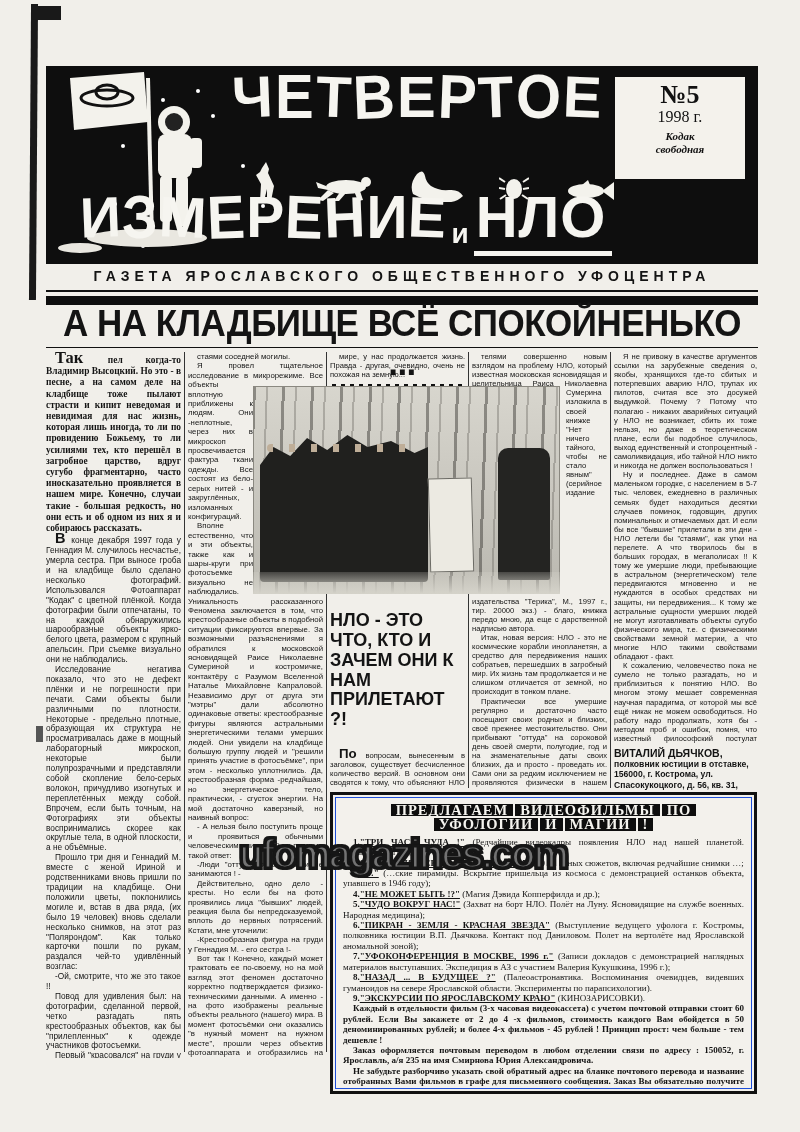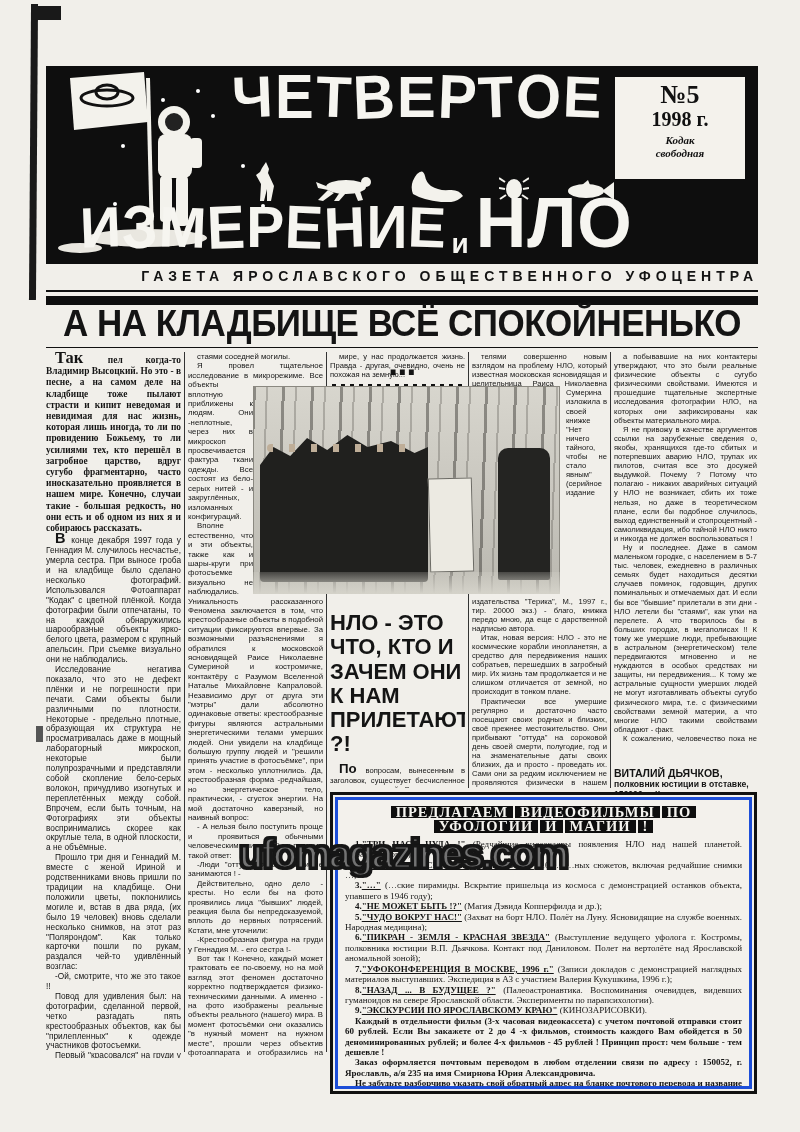--- a/index.html
+++ b/index.html
@@ -7,33 +7,33 @@
         font-family:"Liberation Sans",sans-serif;color:#141414;}
   
   .art{position:absolute;background:#191919;}
   
   .masthead{position:absolute;left:46px;top:66px;width:712px;height:198px;background:#0e0e0e;overflow:hidden;}
   .mast-title1{position:absolute;left:152px;top:2px;width:440px;text-align:center;color:#f6f5f0;
                font-weight:900;font-size:58px;letter-spacing:2px;line-height:1;}
   .mast-title2{position:absolute;left:34px;top:122px;width:676px;color:#f6f5f0;font-weight:900;
                font-size:57px;letter-spacing:1px;line-height:1;white-space:nowrap;}
   .mast-and{font-size:28px;font-weight:900;vertical-align:-6px;margin:0 4px;}
-  .mast-nlo{font-size:70px;border-bottom:5px solid #f6f5f0;padding:0 6px 2px 2px;}
+  .mast-nlo{font-size:58px;border-bottom:5px solid #f6f5f0;padding:0 6px 2px 2px;}
   .issue-box{position:absolute;right:12px;top:10px;width:132px;height:104px;background:#f4f2ec;
              border:1px solid #0e0e0e;box-shadow:0 0 0 3px #f4f2ec inset;color:#111;text-align:center;
              font-family:"Liberation Serif",serif;padding-top:4px;box-sizing:border-box;}
   .issue-num{font-size:26px;font-weight:bold;line-height:1.05;}
-  .issue-year{font-size:20px;font-weight:bold;line-height:1.1;}
+  .issue-year{font-size:16px;font-weight:normal;line-height:1.1;}
   .issue-price{font-size:11px;font-weight:bold;font-style:italic;line-height:1.15;margin-top:4px;}
   .stars{position:absolute;left:0;top:0;width:4px;height:4px;border-radius:50%;background:#fff;
     box-shadow:60px 14px 0 #fff,110px 30px 0 #fff,20px 60px 0 #fff,140px 80px 0 #fff,
                12px 118px 0 #fff,95px 5px 0 #fff,160px 120px 0 #fff,40px 160px 0 #fff;}
   .animals{position:absolute;left:208px;top:96px;width:360px;height:40px;display:flex;
            align-items:flex-end;justify-content:space-between;}
-  .subtitle{position:absolute;left:46px;top:268px;width:712px;text-align:right;font-weight:bold;
+  .subtitle{position:absolute;left:46px;top:268px;width:712px;text-align:center;font-weight:bold;
             font-size:14px;letter-spacing:5px;}
   .rule-thin{position:absolute;left:46px;width:712px;height:2px;background:#111;}
   .bar-thick{position:absolute;left:46px;top:296px;width:712px;height:9px;background:#0e0e0e;}
   .headline{position:absolute;left:46px;top:306px;width:712px;text-align:center;font-weight:900;
             font-size:35px;letter-spacing:-0.5px;line-height:1.05;transform:scaleY(1.05);}
   
   .bodywrap{position:absolute;left:46px;top:352px;width:712px;height:745px;}
   .colrule{position:absolute;top:0;width:1px;background:#333;}
   .col{position:absolute;top:0;overflow:hidden;}
   .par{margin:0;text-indent:9px;text-align:justify;}
@@ -42,43 +42,43 @@
   .col2{left:142px;width:135px;height:706px;font-size:7.8px;line-height:9.4px;}
   .col3{left:284px;width:135px;height:436px;font-size:7.6px;line-height:9.1px;}
   .col4{left:426px;width:135px;height:436px;font-size:7.6px;line-height:9.1px;}
   .col5{left:568px;width:143px;height:392px;font-size:7.6px;line-height:9.1px;}
   .lead{font-weight:bold;font-size:1.75em;}
   .float-r{float:right;width:70px;height:242px;shape-outside:inset(34px 0 0 0);}
   .float-l{float:left;width:90px;height:244px;shape-outside:inset(40px 0 0 0);margin-right:4px;}
   .dots{height:5px;margin:5px 2px 4px 2px;
         background:repeating-linear-gradient(90deg,#111 0 4px,transparent 4px 9px);}
   .spacer{height:214px;}
-  .art2-title{font-weight:900;font-size:22px;line-height:1.1;margin:4px 0 8px 0;letter-spacing:0;}
+  .art2-title{font-weight:900;font-size:18px;line-height:1.1;margin:4px 0 19px 0;letter-spacing:0;}
   .author{position:absolute;left:568px;top:396px;width:143px;font-weight:bold;font-size:8.6px;line-height:10.6px;}
-  .author .a1{font-size:10.5px;margin-top:20px;}
+  .author .a1{font-size:10.5px;}
   
   .photo{position:absolute;left:207px;top:34px;width:307px;height:208px;overflow:hidden;
      background:
        repeating-linear-gradient(92deg,rgba(48,46,42,.45) 0 3px,rgba(0,0,0,0) 3px 13px,rgba(95,92,86,.35) 13px 15px,rgba(0,0,0,0) 15px 29px),
        linear-gradient(#d8d6ce,#bab8b0);
      box-shadow:0 0 0 1px #8a8880 inset;}
   .crowd{position:absolute;left:7px;top:46px;width:168px;height:150px;background:#20201e;
          border-radius:8px 14px 4px 4px;
          clip-path:polygon(0 22%,8% 10%,18% 16%,28% 4%,40% 12%,52% 2%,64% 10%,78% 6%,92% 14%,100% 10%,100% 100%,0 100%);}
   .facesrow{position:absolute;left:14px;top:58px;width:152px;height:8px;
          background:repeating-linear-gradient(90deg,#bfae98 0 6px,transparent 6px 22px);border-radius:4px;}
   .figure-r{position:absolute;right:10px;top:62px;width:52px;height:132px;background:#242422;
             border-radius:10px 10px 2px 2px;}
   .stone{position:absolute;left:176px;top:92px;width:42px;height:92px;background:#eceae2;
          border:1px solid #6b6a64;transform:rotate(-1.5deg);}
   .snowband{position:absolute;left:0;bottom:0;width:100%;height:22px;background:linear-gradient(rgba(222,220,212,.2),#d5d3ca);}
   
   .adbox{position:absolute;left:284px;top:440px;width:427px;height:302px;border:3px solid #111;
          background:#f3f1ec;box-sizing:border-box;}
-  .adbox-inner{position:absolute;left:2px;top:2px;right:2px;bottom:2px;border:3px solid #1d4ed8;
+  .adbox-inner{position:absolute;left:2px;top:2px;right:2px;bottom:2px;border:1px solid #1d4ed8;
          padding:4px 7px;overflow:hidden;font-family:"Liberation Serif",serif;font-size:9px;line-height:10.4px;}
   .ad-title{text-align:center;margin:1px 0 5px 0;}
   .ad-title span{display:inline-block;background:#0e0e0e;color:#f5f4ef;font-weight:bold;
          font-size:14.5px;padding:1px 5px;margin:1px 1px;letter-spacing:1px;}
   .ad-item{margin:0;text-indent:10px;text-align:justify;}
   .ad-item .num{font-weight:bold;}
   .ad-item .t{font-weight:bold;text-decoration:underline;}
   .ad-foot{margin:0;text-indent:10px;text-align:justify;font-weight:bold;}
   
   .watermark{position:absolute;left:153px;top:832px;width:500px;text-align:center;z-index:50;
@@ -206,21 +206,20 @@
     <div class="col col4">
       <div class="float-l"></div>
       <div>
           <p class="par">телями совершенно новым взглядом на проблему НЛО, который известная московская ясновидящая и целительница Раиса Николаевна Сумерина изложила в своей книжке "Нет ничего тайного, чтобы не стало явным" (серийное издание издательства "Терика", М., 1997 г., тир. 20000 экз.) - благо, книжка передо мною, да еще с дарственной надписью автора.</p>
           <p class="par">Итак, новая версия: НЛО - это не космические корабли инопланетян, а средство для передвижения наших собратьев, перешедших в загробный мир. Их жизнь там продолжается и не слишком отличается от земной, но происходит в тонком плане.</p>
           <p class="par">Практически все умершие регулярно и достаточно часто посещают своих родных и близких, своё прежнее местожительство. Они прибывают "оттуда" на сороковой день своей смерти, полугодие, год и на знаменательные даты своих близких, да и просто - проведать их. Сами они за редким исключением не проявляются физически в нашем мире (хотя и могут), а вот их "экипажи" иногда становятся объектом наблюдений. Кстати, если быть точным, НЛО в большей степени выполняет роль защитного средства.</p>
         </div>
     </div>
 
     <div class="col col5">
-        <p class="par">а побывавшие на них контактеры утверждают, что это были реальные физические объекты с сугубо физическими свойствами. Имеются и прошедшие тщательные экспертные исследования фотографии НЛО, на которых они зафиксированы как объекты материального мира.</p>
         <p class="par">Я не привожу в качестве аргументов ссылки на зарубежные сведения о, якобы, хранящихся где-то сбитых и потерпевших аварию НЛО, трупах их пилотов, считая все это досужей выдумкой. Почему ? Потому что полагаю - никаких аварийных ситуаций у НЛО не возникает, сбить их тоже нельзя, но даже в теоретическом плане, если бы подобное случилось, выход единственный и стопроцентный - самоликвидация, ибо тайной НЛО никто и никогда не должен воспользоваться !</p>
         <p class="par">Ну и последнее. Даже в самом маленьком городке, с населением в 5-7 тыс. человек, ежедневно в различных семьях будет находиться десятки случаев поминок, годовщин, других поминальных и отмечаемых дат. И если бы все "бывшие" прилетали в эти дни - НЛО летели бы "стаями", как утки на перелете. А что творилось бы в больших городах, в мегаполисах !! К тому же умершие люди, пребывающие в астральном (энергетическом) теле передвигаются мгновенно и не нуждаются в особых средствах ни защиты, ни передвижения... К тому же астральные сущности умерших людей не могут изготавливать объекты сугубо физического мира, т.е. с физическими свойствами земной материи, а что многие НЛО такими свойствами обладают - факт.</p>
         <p class="par">К сожалению, человечество пока не сумело не только разгадать, но и приблизиться к понятию НЛО. Во многом этому мешает современная научная парадигма, от которой мы всё ещё никак не можем освободиться. Но работу надо продолжать, хотя бы - методом проб и ошибок, помня, что известный философский постулат гласит:</p>
       </div>
 
     <div class="author">
       <div class="a1">ВИТАЛИЙ ДЬЯЧКОВ,</div>
       <div>полковник юстиции в отставке,</div>
       <div>156000, г. Кострома, ул.</div>
       <div>Спасокукоцкого, д. 56, кв. 31,</div>

